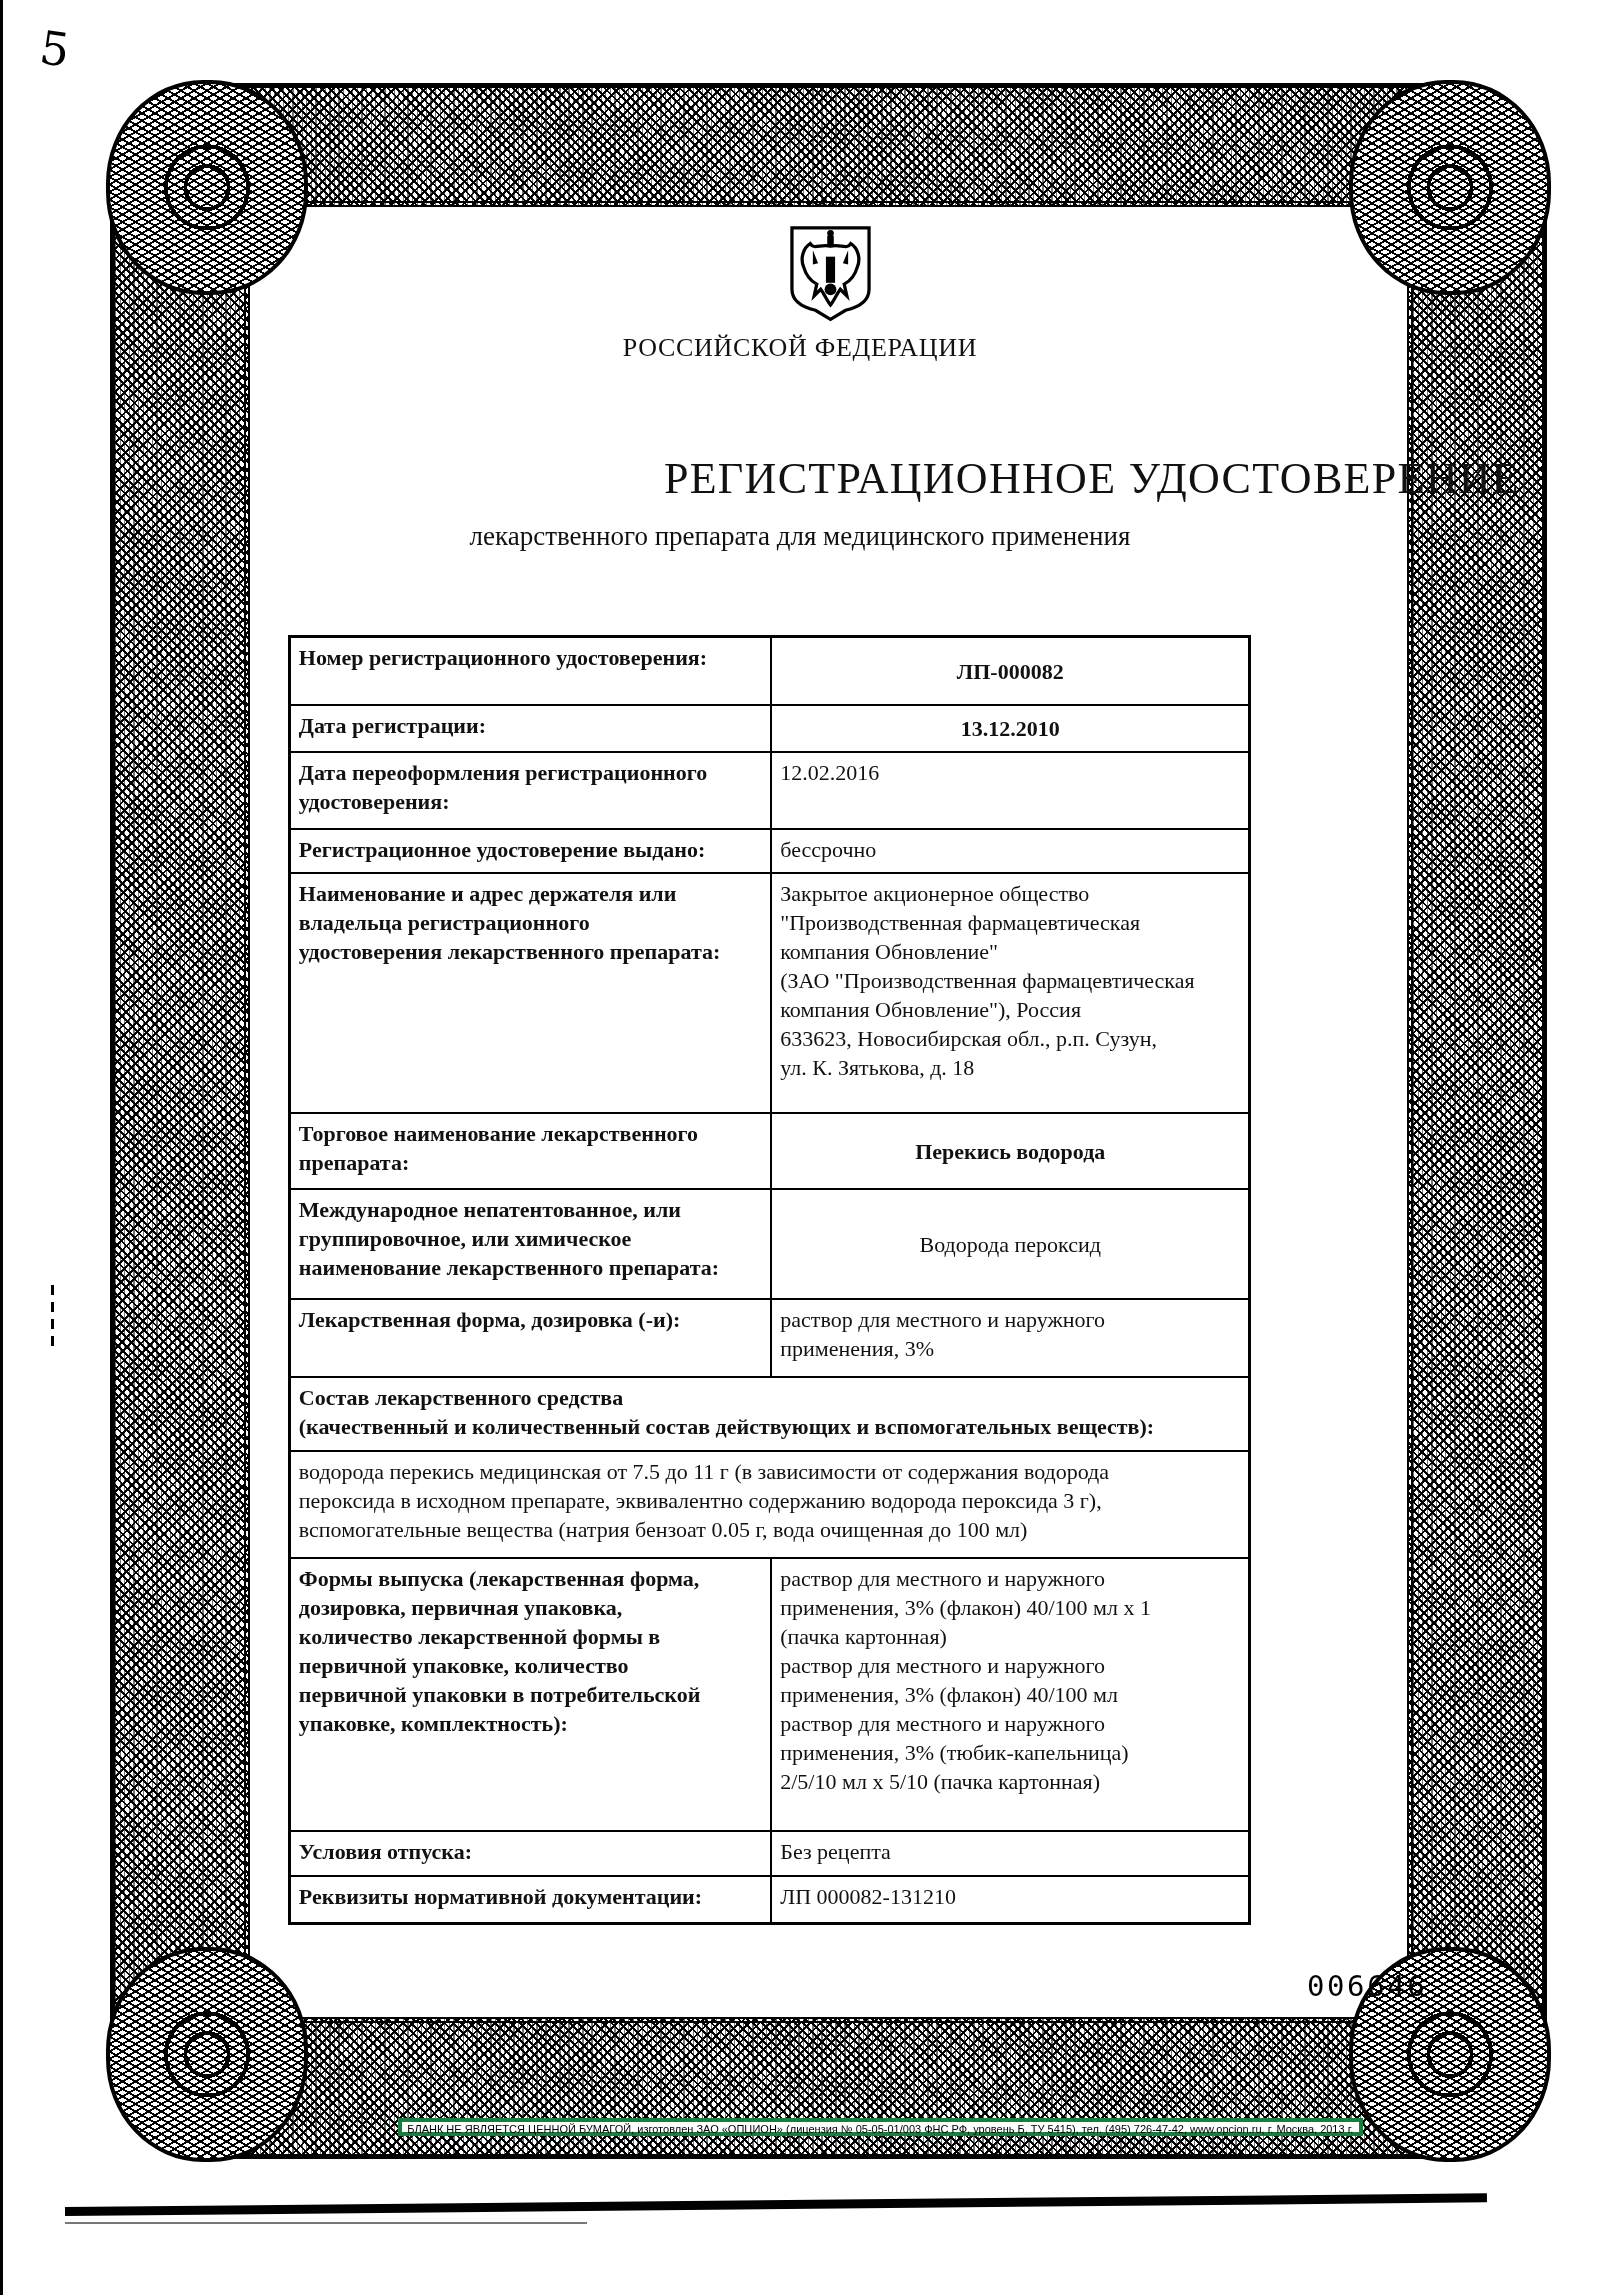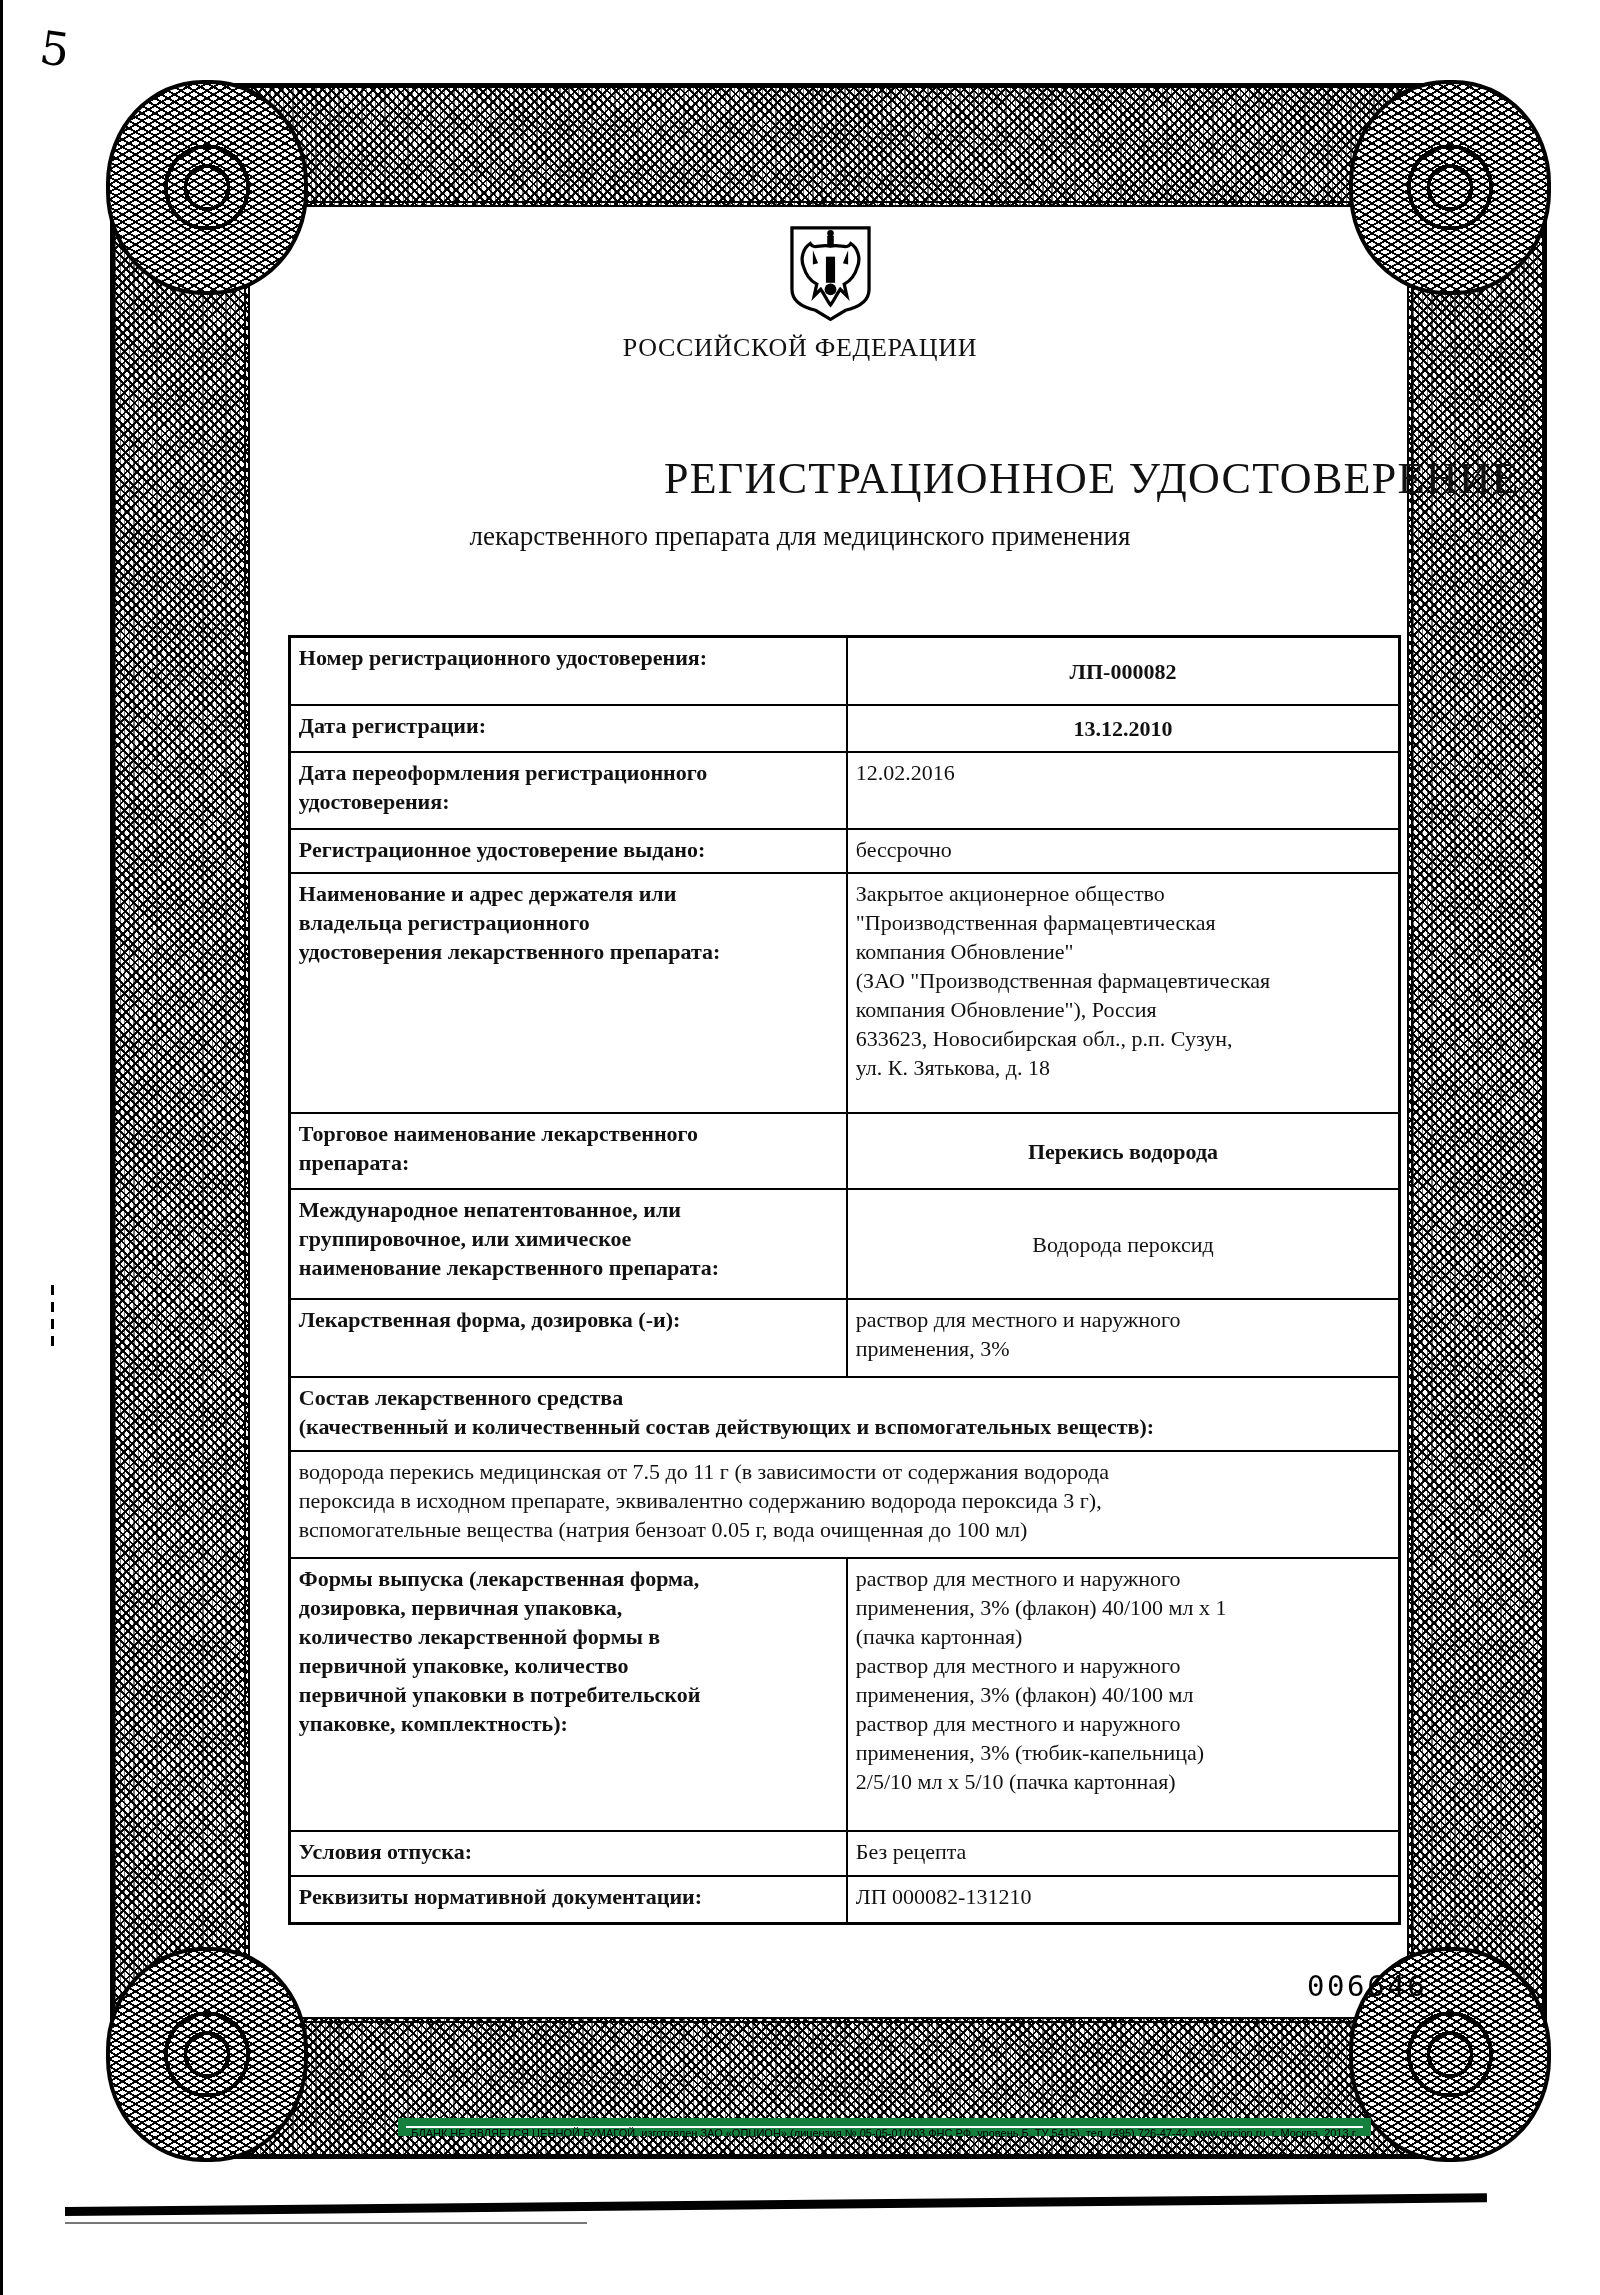--- a/index.html
+++ b/index.html
@@ -32,35 +32,35 @@
     background-image:
       radial-gradient(circle at 50% 50%, transparent 0 19.6px, #000 19.6px 23.5px, transparent 23.5px 39px, #000 39px 43px, transparent 43px),
       repeating-linear-gradient(30deg, #000 0 2px, transparent 2px 6.5px),
       repeating-linear-gradient(-30deg, #000 0 2px, transparent 2px 6.5px);
   }
   .corner-tl { left: -3.9px; top: -2.6px; }
   .corner-tr { right: -3.9px; top: -2.6px; }
   .corner-bl { left: -3.9px; bottom: -2.6px; }
   .corner-br { right: -3.9px; bottom: -2.6px; }
   .printer-line { position: absolute; left: 398px; top: 2118px; height: 18px; padding: 0 5.2px;
-    background: #fff; border: 8px solid #15803d; font-family: "Liberation Sans", sans-serif; font-size: 11px;
+    background: #fff; border: 4px solid #15803d; font-family: "Liberation Sans", sans-serif; font-size: 11px;
     line-height: 14.3px; white-space: nowrap; color: #000; }
 
   
   .emblem { position: absolute; left: 788px; top: 224px; width: 85px; height: 98px; }
   .ministry { position: absolute; left: 0; width: 1600px; top: 331px; text-align: center;
     font-size: 26px; line-height: 33px; letter-spacing: 0.7px; text-transform: uppercase; }
   .ministry span { display: block; }
   .cert-title { position: absolute; left: 0; width: 1520px; top: 456px; text-align: right;
     font-size: 44px; line-height: 46px; letter-spacing: 1.3px; text-transform: uppercase; }
   .cert-subtitle { position: absolute; left: 0; width: 1600px; top: 519px; text-align: center;
     font-size: 27px; line-height: 34px; }
 
   
-  .reg-table { position: absolute; left: 288px; top: 635px; width: 1113px; border-collapse: collapse;
+  .reg-table { position: absolute; left: 288px; top: 635px; width: 963px; border-collapse: collapse;
     border: 3.3px solid #000; font-size: 22px; line-height: 29px; }
   .reg-table td { border: 2.6px solid #000; vertical-align: top; padding: 5.2px 7.8px 3.9px 7.8px; }
   .reg-table td.label { width: 559px; font-weight: bold; }
   .reg-table td.value { width: 554px; }
   .reg-table td.center { text-align: center; vertical-align: middle; font-weight: bold; }
   .reg-table td.center-plain { text-align: center; vertical-align: middle; }
   .reg-table td.full { font-weight: normal; }
   .reg-table td.full-head { font-weight: bold; }
   .line { display: block; }
 

